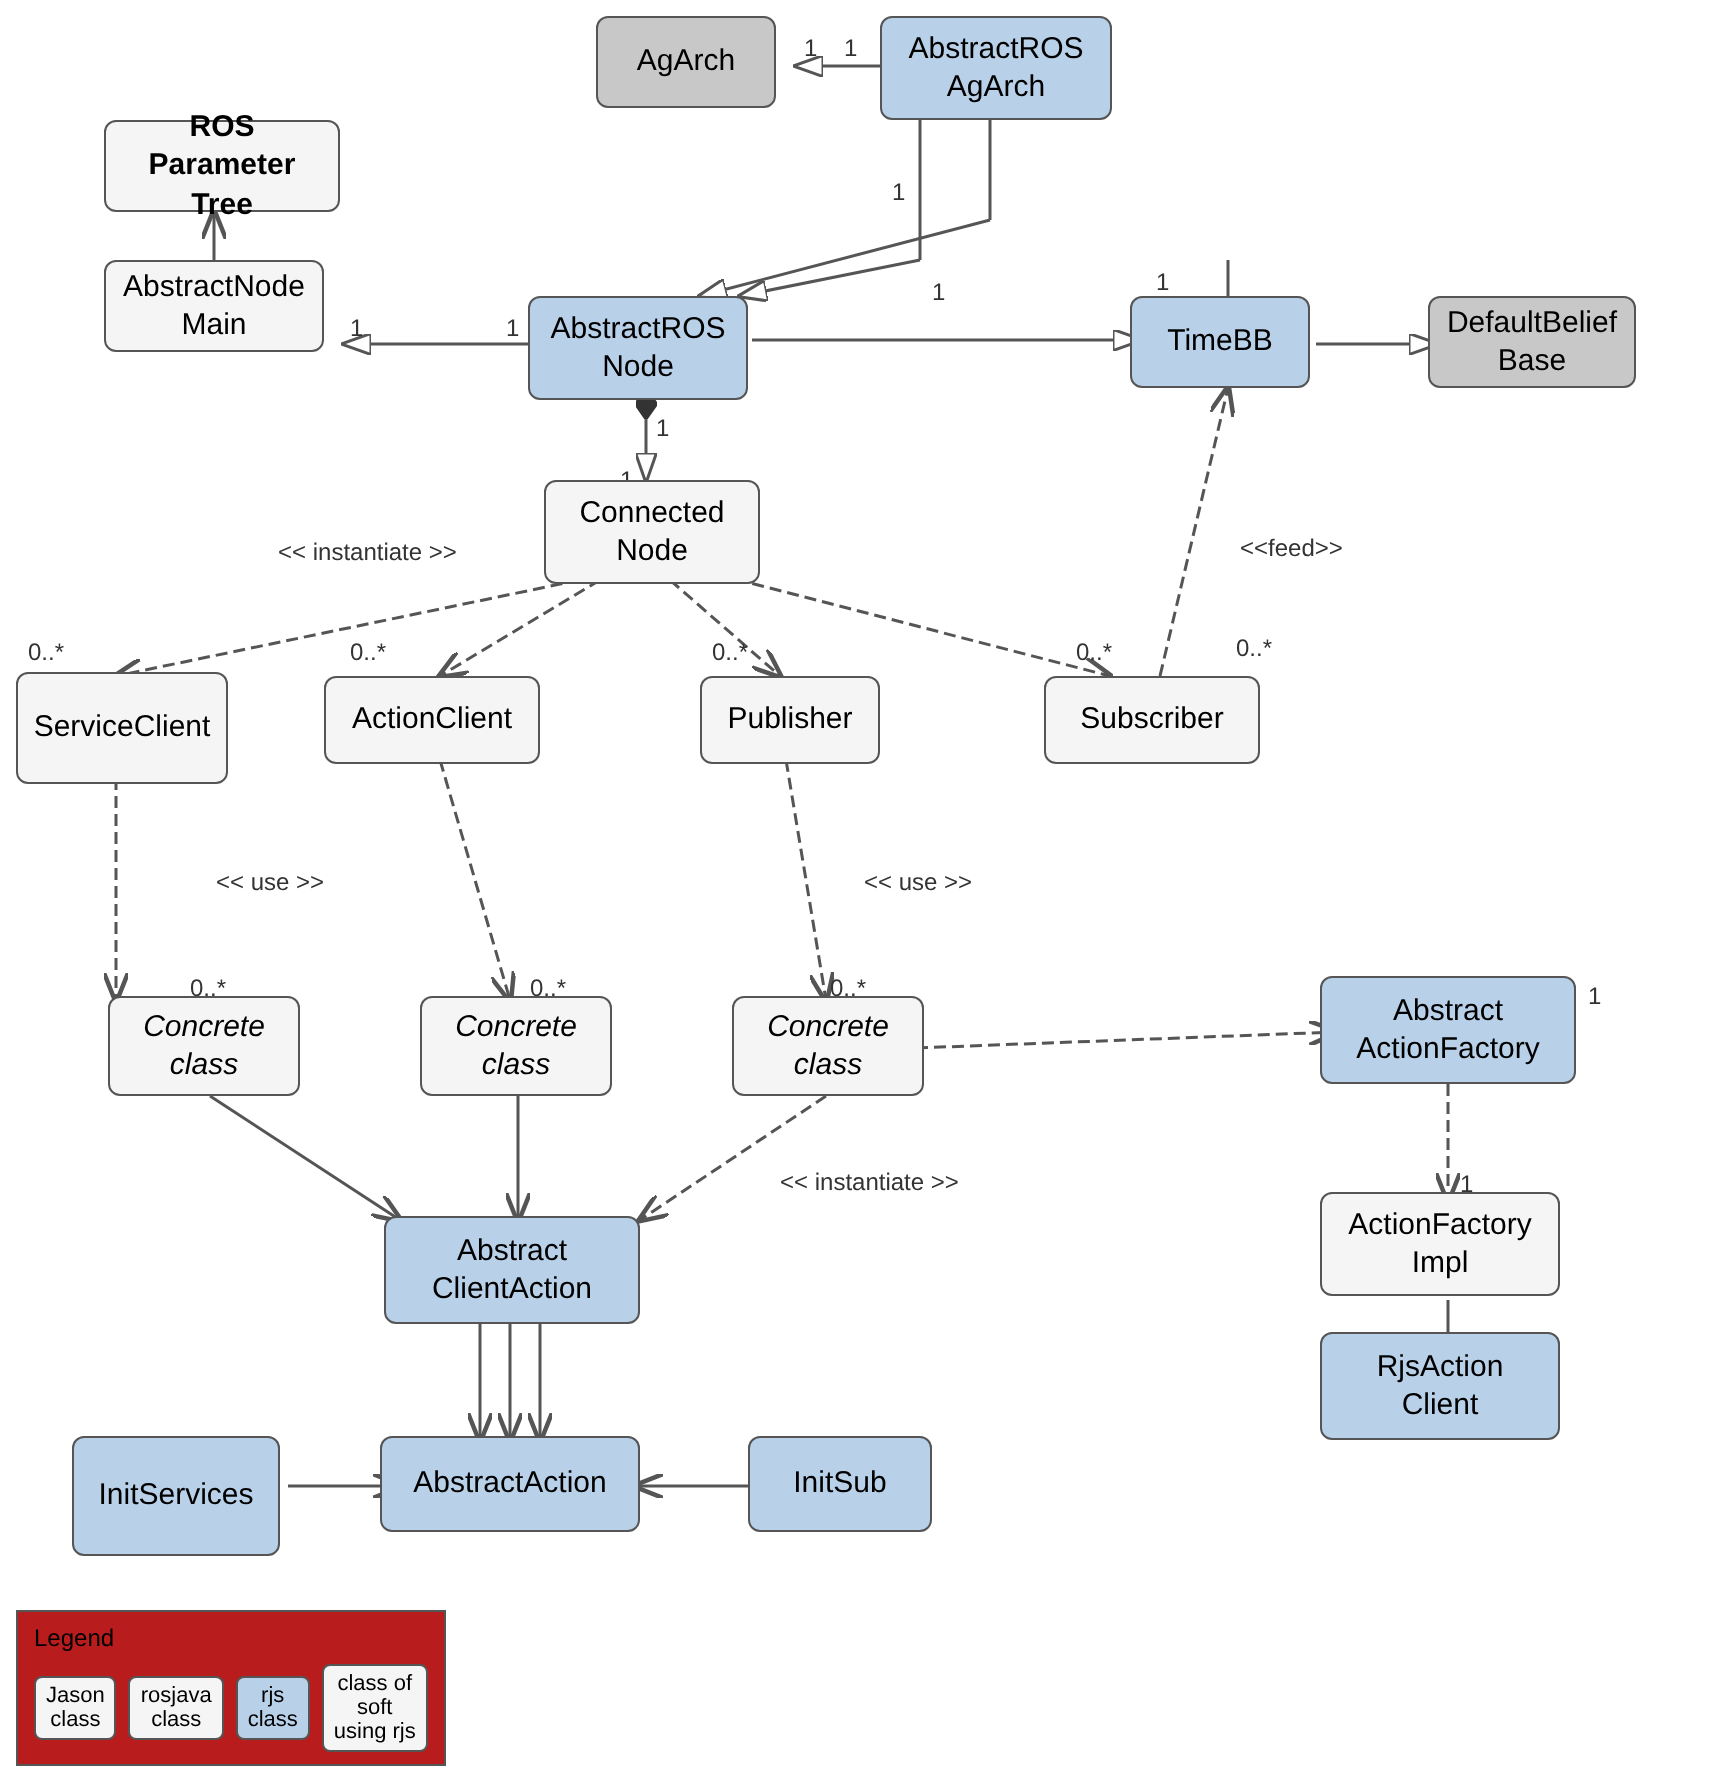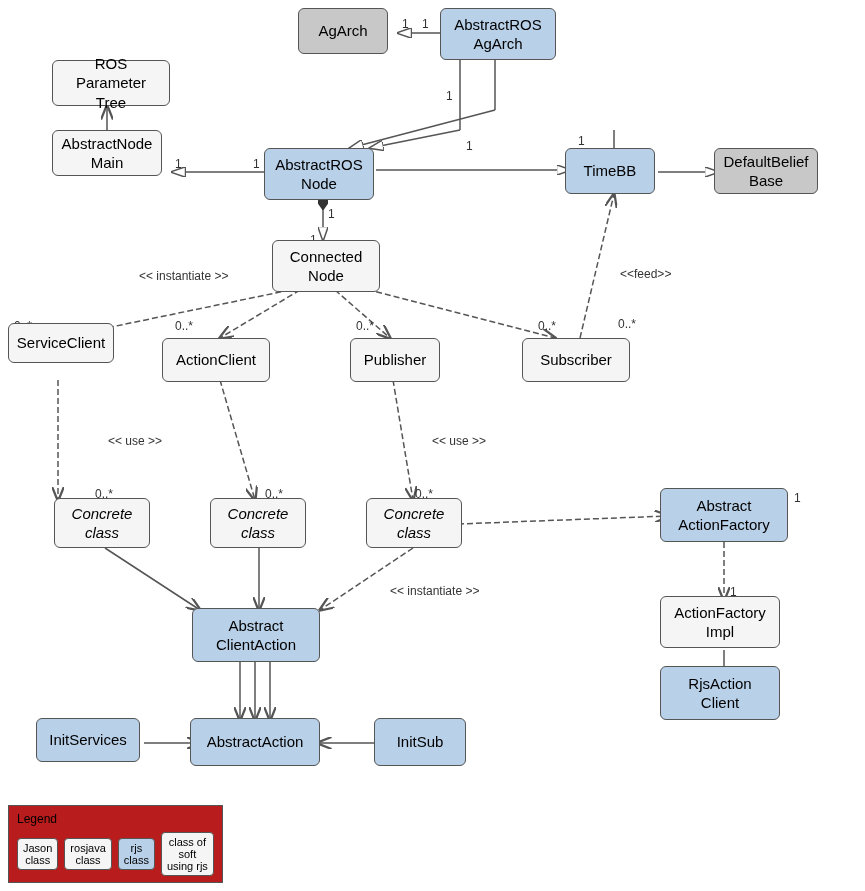--- a/index.html
+++ b/index.html
@@ -197,21 +197,21 @@
   <div class="node gray" style="left:298px;top:8px;width:90px;height:46px;">
     <span>AgArch</span>
   </div>
 
   <div class="node blue" style="left:440px;top:8px;width:116px;height:52px;">
     <span style="white-space:pre-line;">AbstractROS
 AgArch</span>
   </div>
 
   <div class="node white" style="left:52px;top:60px;width:118px;height:46px;">
-    <span style="white-space:pre-line;">ROS Parameter
+    <span style="white-space:pre-line;font-weight:bold;">ROS Parameter
 Tree</span>
   </div>
 
   <div class="node white" style="left:52px;top:130px;width:110px;height:46px;">
     <span style="white-space:pre-line;">AbstractNode
 Main</span>
   </div>
 
   <div class="node blue" style="left:264px;top:148px;width:110px;height:52px;">
     <span style="white-space:pre-line;">AbstractROS
@@ -225,21 +225,21 @@
   <div class="node gray" style="left:714px;top:148px;width:104px;height:46px;">
     <span style="white-space:pre-line;">DefaultBelief
 Base</span>
   </div>
 
   <div class="node white" style="left:272px;top:240px;width:108px;height:52px;">
     <span style="white-space:pre-line;">Connected
 Node</span>
   </div>
 
-  <div class="node white" style="left:8px;top:323px;width:106px;height:40px;align-items:center;">
+  <div class="node white" style="left:8px;top:336px;width:106px;height:56px;align-items:center;">
     <span>ServiceClient</span>
   </div>
 
   <div class="node white" style="left:162px;top:338px;width:108px;height:44px;">
     <span>ActionClient</span>
   </div>
 
   <div class="node white" style="left:350px;top:338px;width:90px;height:44px;">
     <span>Publisher</span>
   </div>
@@ -271,21 +271,21 @@
   <div class="node blue" style="left:192px;top:608px;width:128px;height:54px;">
     <span style="white-space:pre-line;">Abstract
 ClientAction</span>
   </div>
 
   <div class="node white" style="left:660px;top:596px;width:120px;height:52px;">
     <span style="white-space:pre-line;">ActionFactory
 Impl</span>
   </div>
 
-  <div class="node blue" style="left:36px;top:718px;width:104px;height:44px;">
+  <div class="node blue" style="left:36px;top:718px;width:104px;height:60px;">
     <span>InitServices</span>
   </div>
 
   <div class="node blue" style="left:190px;top:718px;width:130px;height:48px;">
     <span>AbstractAction</span>
   </div>
 
   <div class="node blue" style="left:374px;top:718px;width:92px;height:48px;">
     <span>InitSub</span>
   </div>

